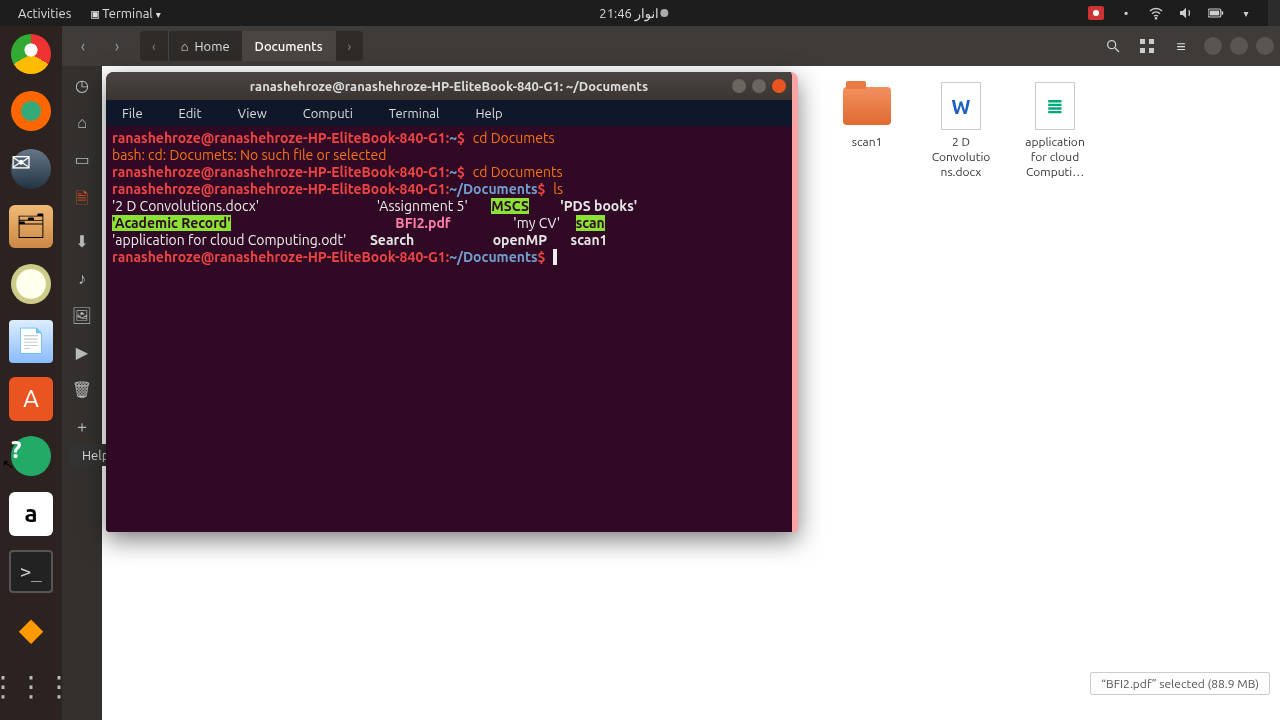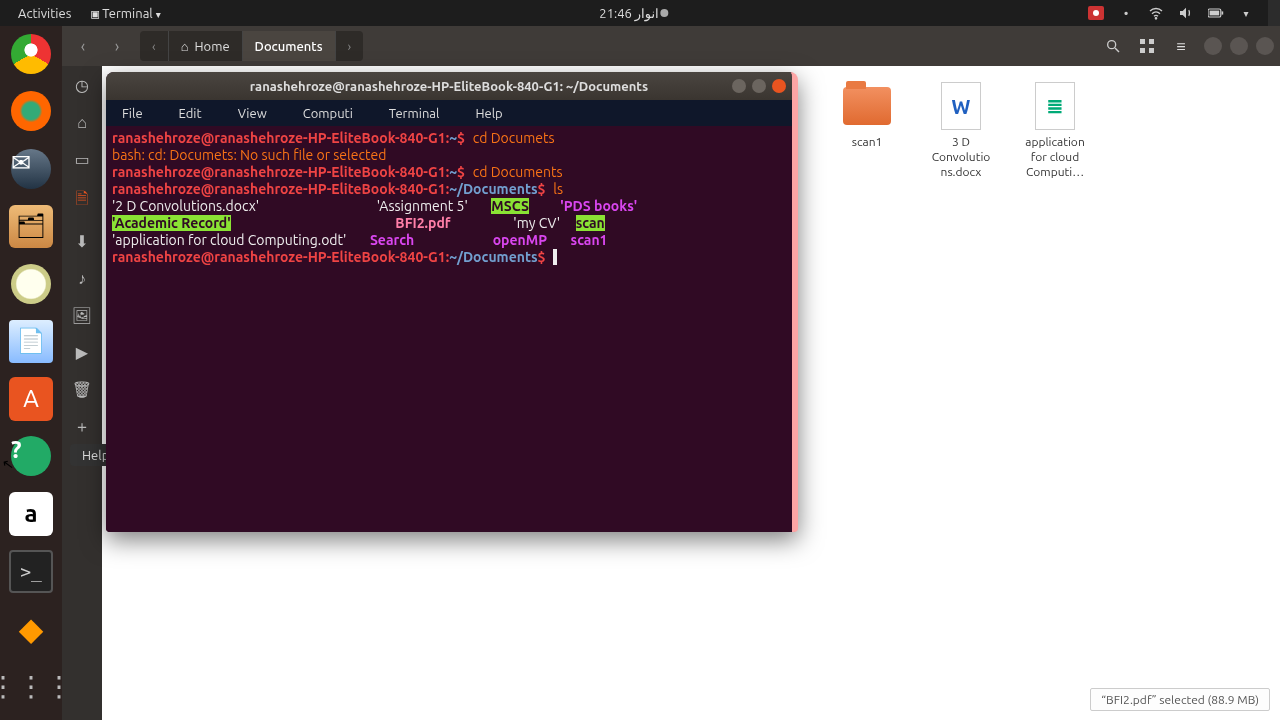--- a/index.html
+++ b/index.html
@@ -50,39 +50,39 @@
 .files-sidebar .sbic { font-size:16px; cursor:pointer;}
 .files-content { flex:1; background:#fff; position:relative; padding:16px 10px 10px 540px; display:flex; flex-wrap:wrap; align-content:flex-start; gap:10px 20px;}
 .file-item { width:74px; display:flex; flex-direction:column; align-items:center; text-align:center; font-size:12px; color:#333; cursor:pointer;}
 .file-item .ficon { width:52px; height:48px; margin-bottom:4px; display:flex; align-items:center; justify-content:center;}
 .folder-ic { width:48px; height:38px; background:linear-gradient(180deg,#f29060,#e06a30); border-radius:4px; position:relative;}
 .folder-ic::before{content:""; position:absolute; top:-6px; left:3px; width:20px; height:8px; background:#e97a42; border-radius:2px 2px 0 0;}
 .doc-ic { width:40px; height:48px; background:#fff; border:1px solid #ccc; display:flex; align-items:center; justify-content:center; font-size:20px; font-weight:bold;}
 .doc-ic.blue{ color:#2060c0;}
 .doc-ic.teal{ color:#0a7;}
 .file-item .flabel { line-height:1.25; word-break:break-word; max-height:48px; overflow:hidden;}
-.status-bar { position:absolute; bottom:9px; right:10px; background:rgba(253,253,253,0.97); border:1px solid #ccc; padding:4px 10px; font-size:12px; color:#555; border-radius:2px;}
+.status-bar { position:absolute; bottom:25px; right:10px; background:rgba(253,253,253,0.97); border:1px solid #ccc; padding:4px 10px; font-size:12px; color:#555; border-radius:2px;}
 
 
 .terminal { position:absolute; top:72px; left:106px; width:692px; height:460px; background:#2d0922; border-radius:8px 8px 4px 4px; box-shadow:0 8px 24px rgba(0,0,0,0.5); z-index:70; display:flex; flex-direction:column; overflow:hidden; border-right:6px solid #fca5a5;}
 .terminal .titlebar { height:28px; background:linear-gradient(180deg,#4a4540,#3a3530); display:flex; align-items:center; justify-content:center; position:relative; color:#ddd; font-size:13px; font-weight:bold;}
 .terminal .titlebar .wbtns { position:absolute; right:6px; display:flex; gap:6px;}
 .terminal .titlebar .wbtn { width:14px; height:14px; border-radius:50%;}
 .terminal .titlebar .wbtn.min{ background:#6b655f;}
 .terminal .titlebar .wbtn.max{ background:#6b655f;}
 .terminal .titlebar .wbtn.close{ background:#e95420;}
 .terminal .menubar { height:26px; background:#0f172a; display:flex; align-items:center; gap:20px; padding:0 8px; color:#ddd; font-size:13px;}
 .terminal .menubar .mitem { padding:3px 8px; cursor:pointer;}
 .terminal .content { flex:1; background:#300a24; padding:4px 6px; font-family:"Ubuntu Mono","DejaVu Sans Mono",monospace; font-size:14px; line-height:17px; color:#eee; white-space:pre;}
 .terminal .content .prompt-user{ color:#ef4444; font-weight:bold;}
 .terminal .content .prompt-path{ color:#729fcf; font-weight:bold;}
 .terminal .content .cmd{ color:#f97316;}
 .terminal .content .file-q{ color:#eee;}
 .terminal .content .file-pdf{ color:#ff7fa8; font-weight:bold;}
-.terminal .content .file-dir{ color:#d946ef; font-weight:bold;}
+.terminal .content .file-dir{ color:#e5e5e5; font-weight:bold;}
 .terminal .content .file-hi{ background:#8ae234; color:#300a24; font-weight:bold;}
 .terminal .content .cursor{ background:#eee; color:#300a24;}
 .mouse { position:absolute; top:456px; left:2px; font-size:14px; color:#000; z-index:200; transform:rotate(-10deg);}
 </style>
 </head>
 <body>
 
 <div class="topbar">
   <div class="left">
     <span class="item">Activities</span>
@@ -220,21 +220,21 @@
       <div class="file-item">
         <div class="ficon">
             <div class="folder-ic"></div>
           </div>
         <div class="flabel">scan1</div>
       </div>
       <div class="file-item">
         <div class="ficon">
             <div class="doc-ic blue">W</div>
           </div>
-        <div class="flabel">3 D Convolutio ns.docx</div>
+        <div class="flabel">2 D Convolutio ns.docx</div>
       </div>
       <div class="file-item">
         <div class="ficon">
             <div class="doc-ic teal">≣</div>
           </div>
         <div class="flabel">application for cloud Computi…</div>
       </div>
       <div class="status-bar">“BFI2.pdf” selected  (88.9 MB)</div>
     </div>
   </div>

